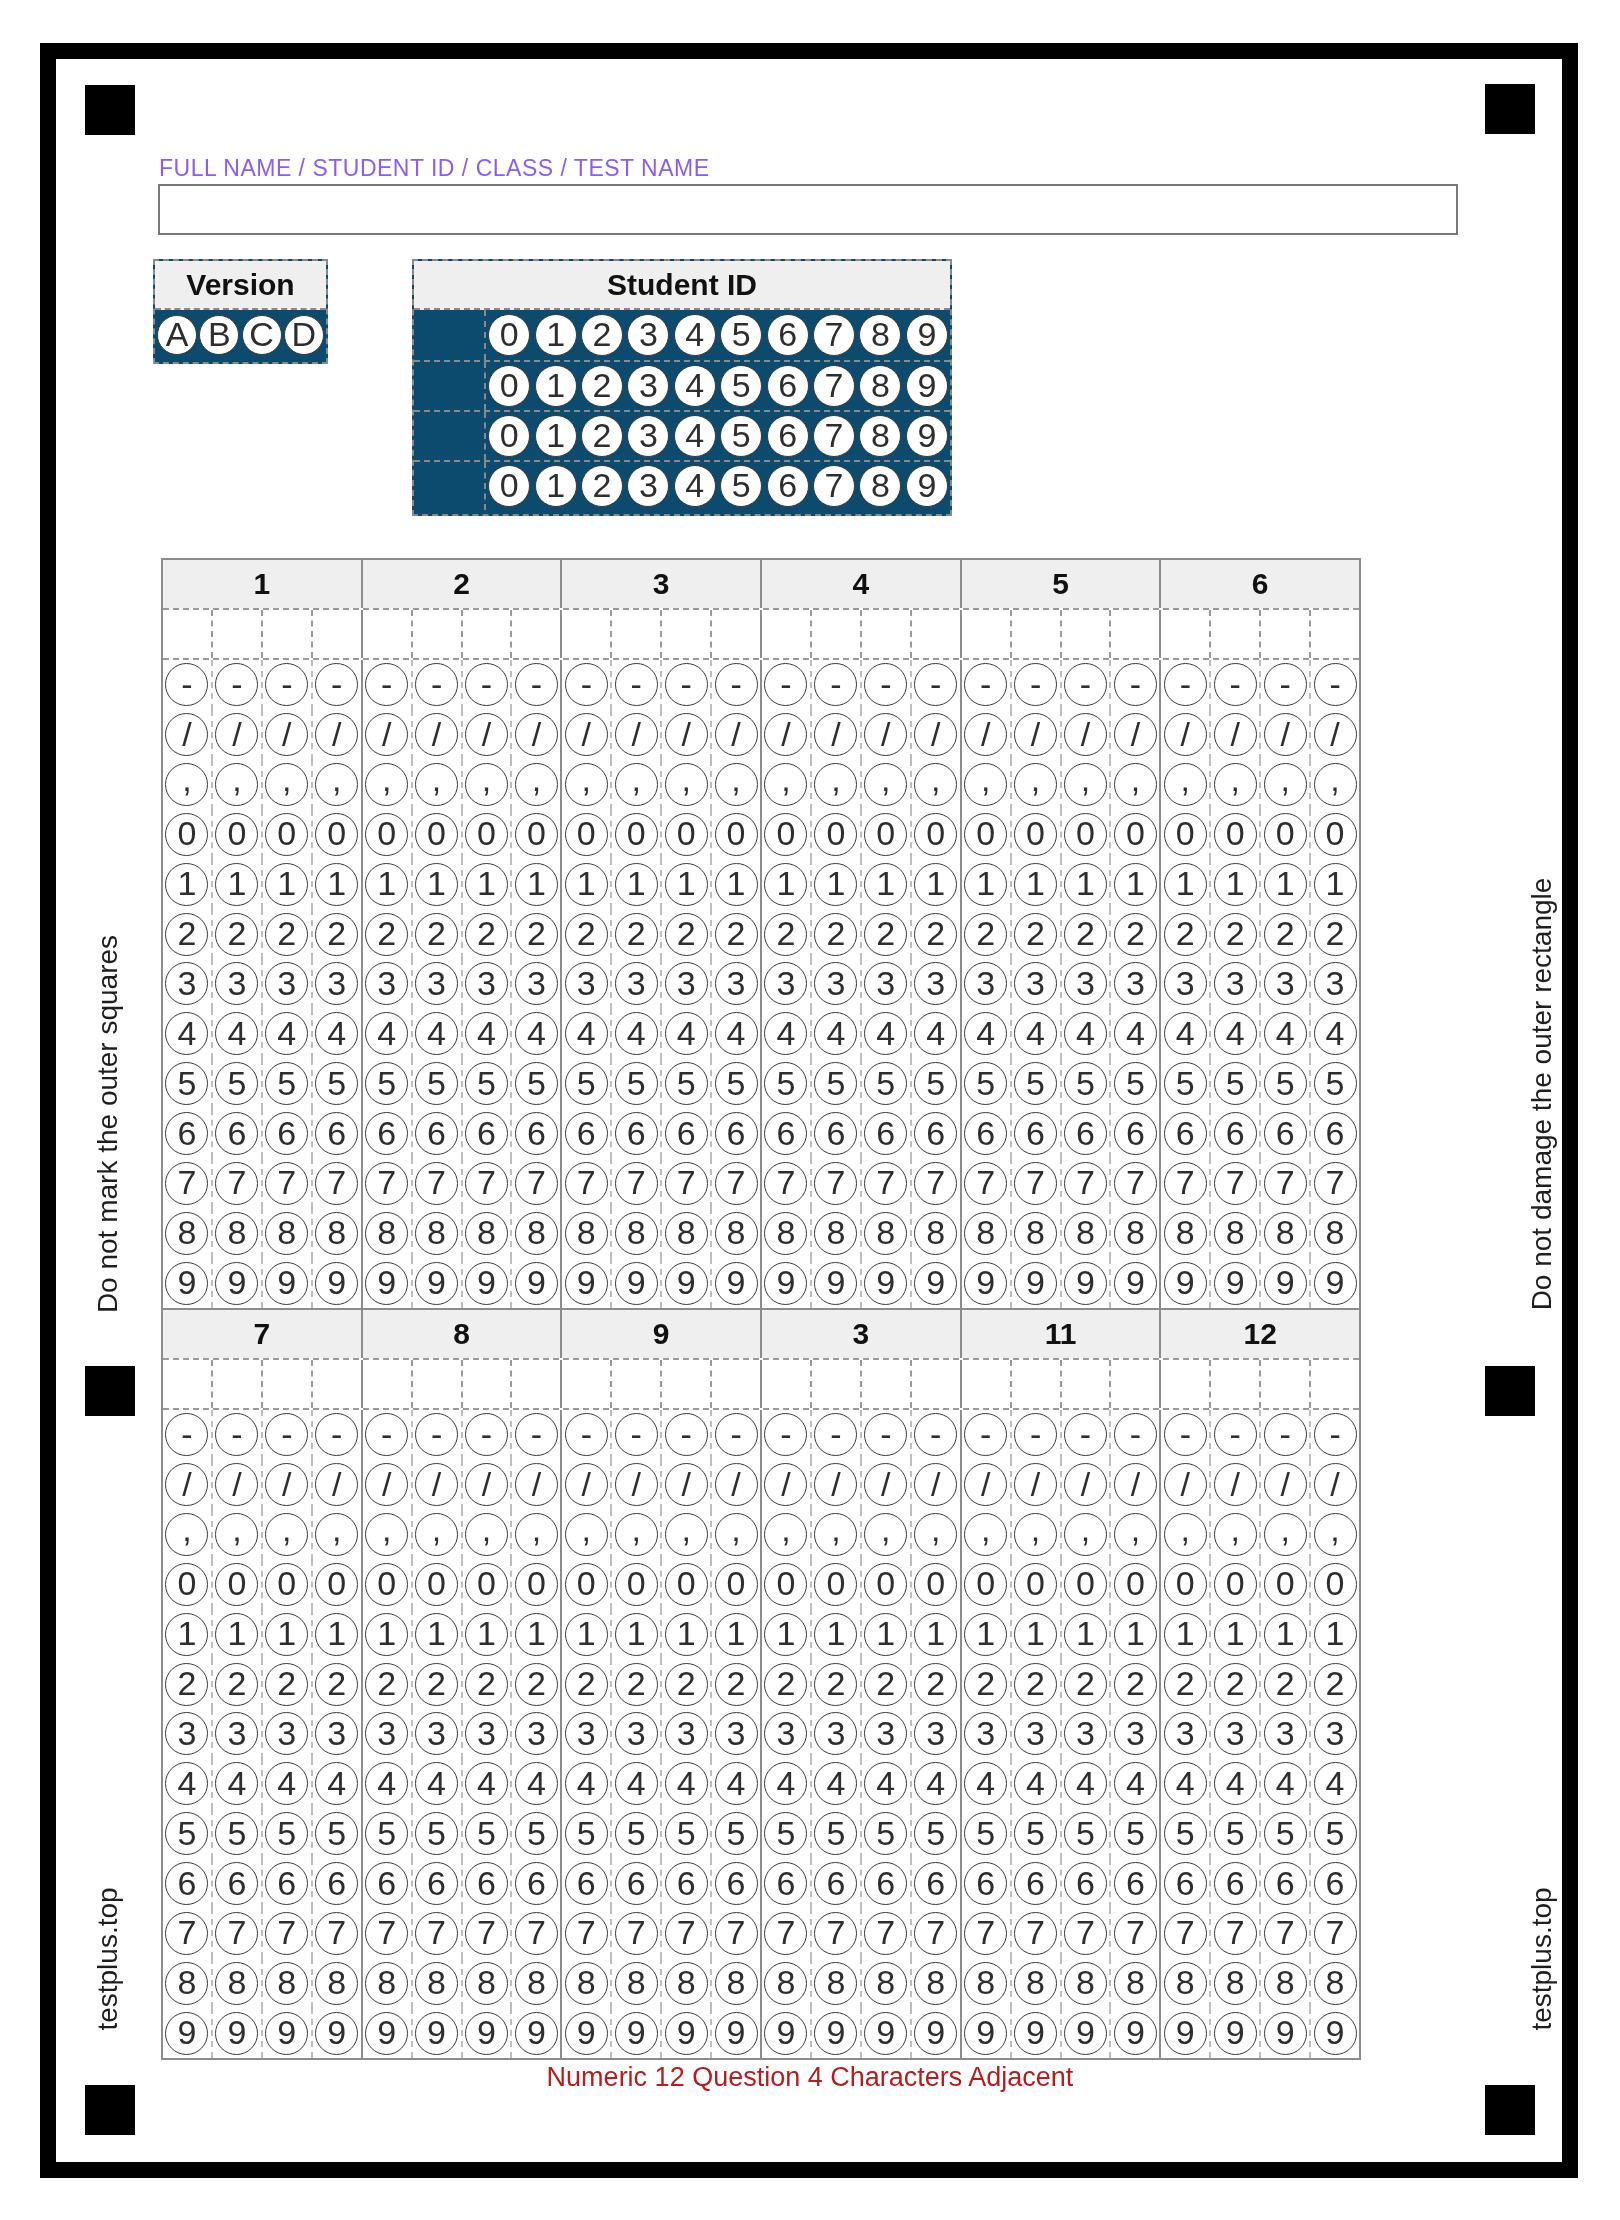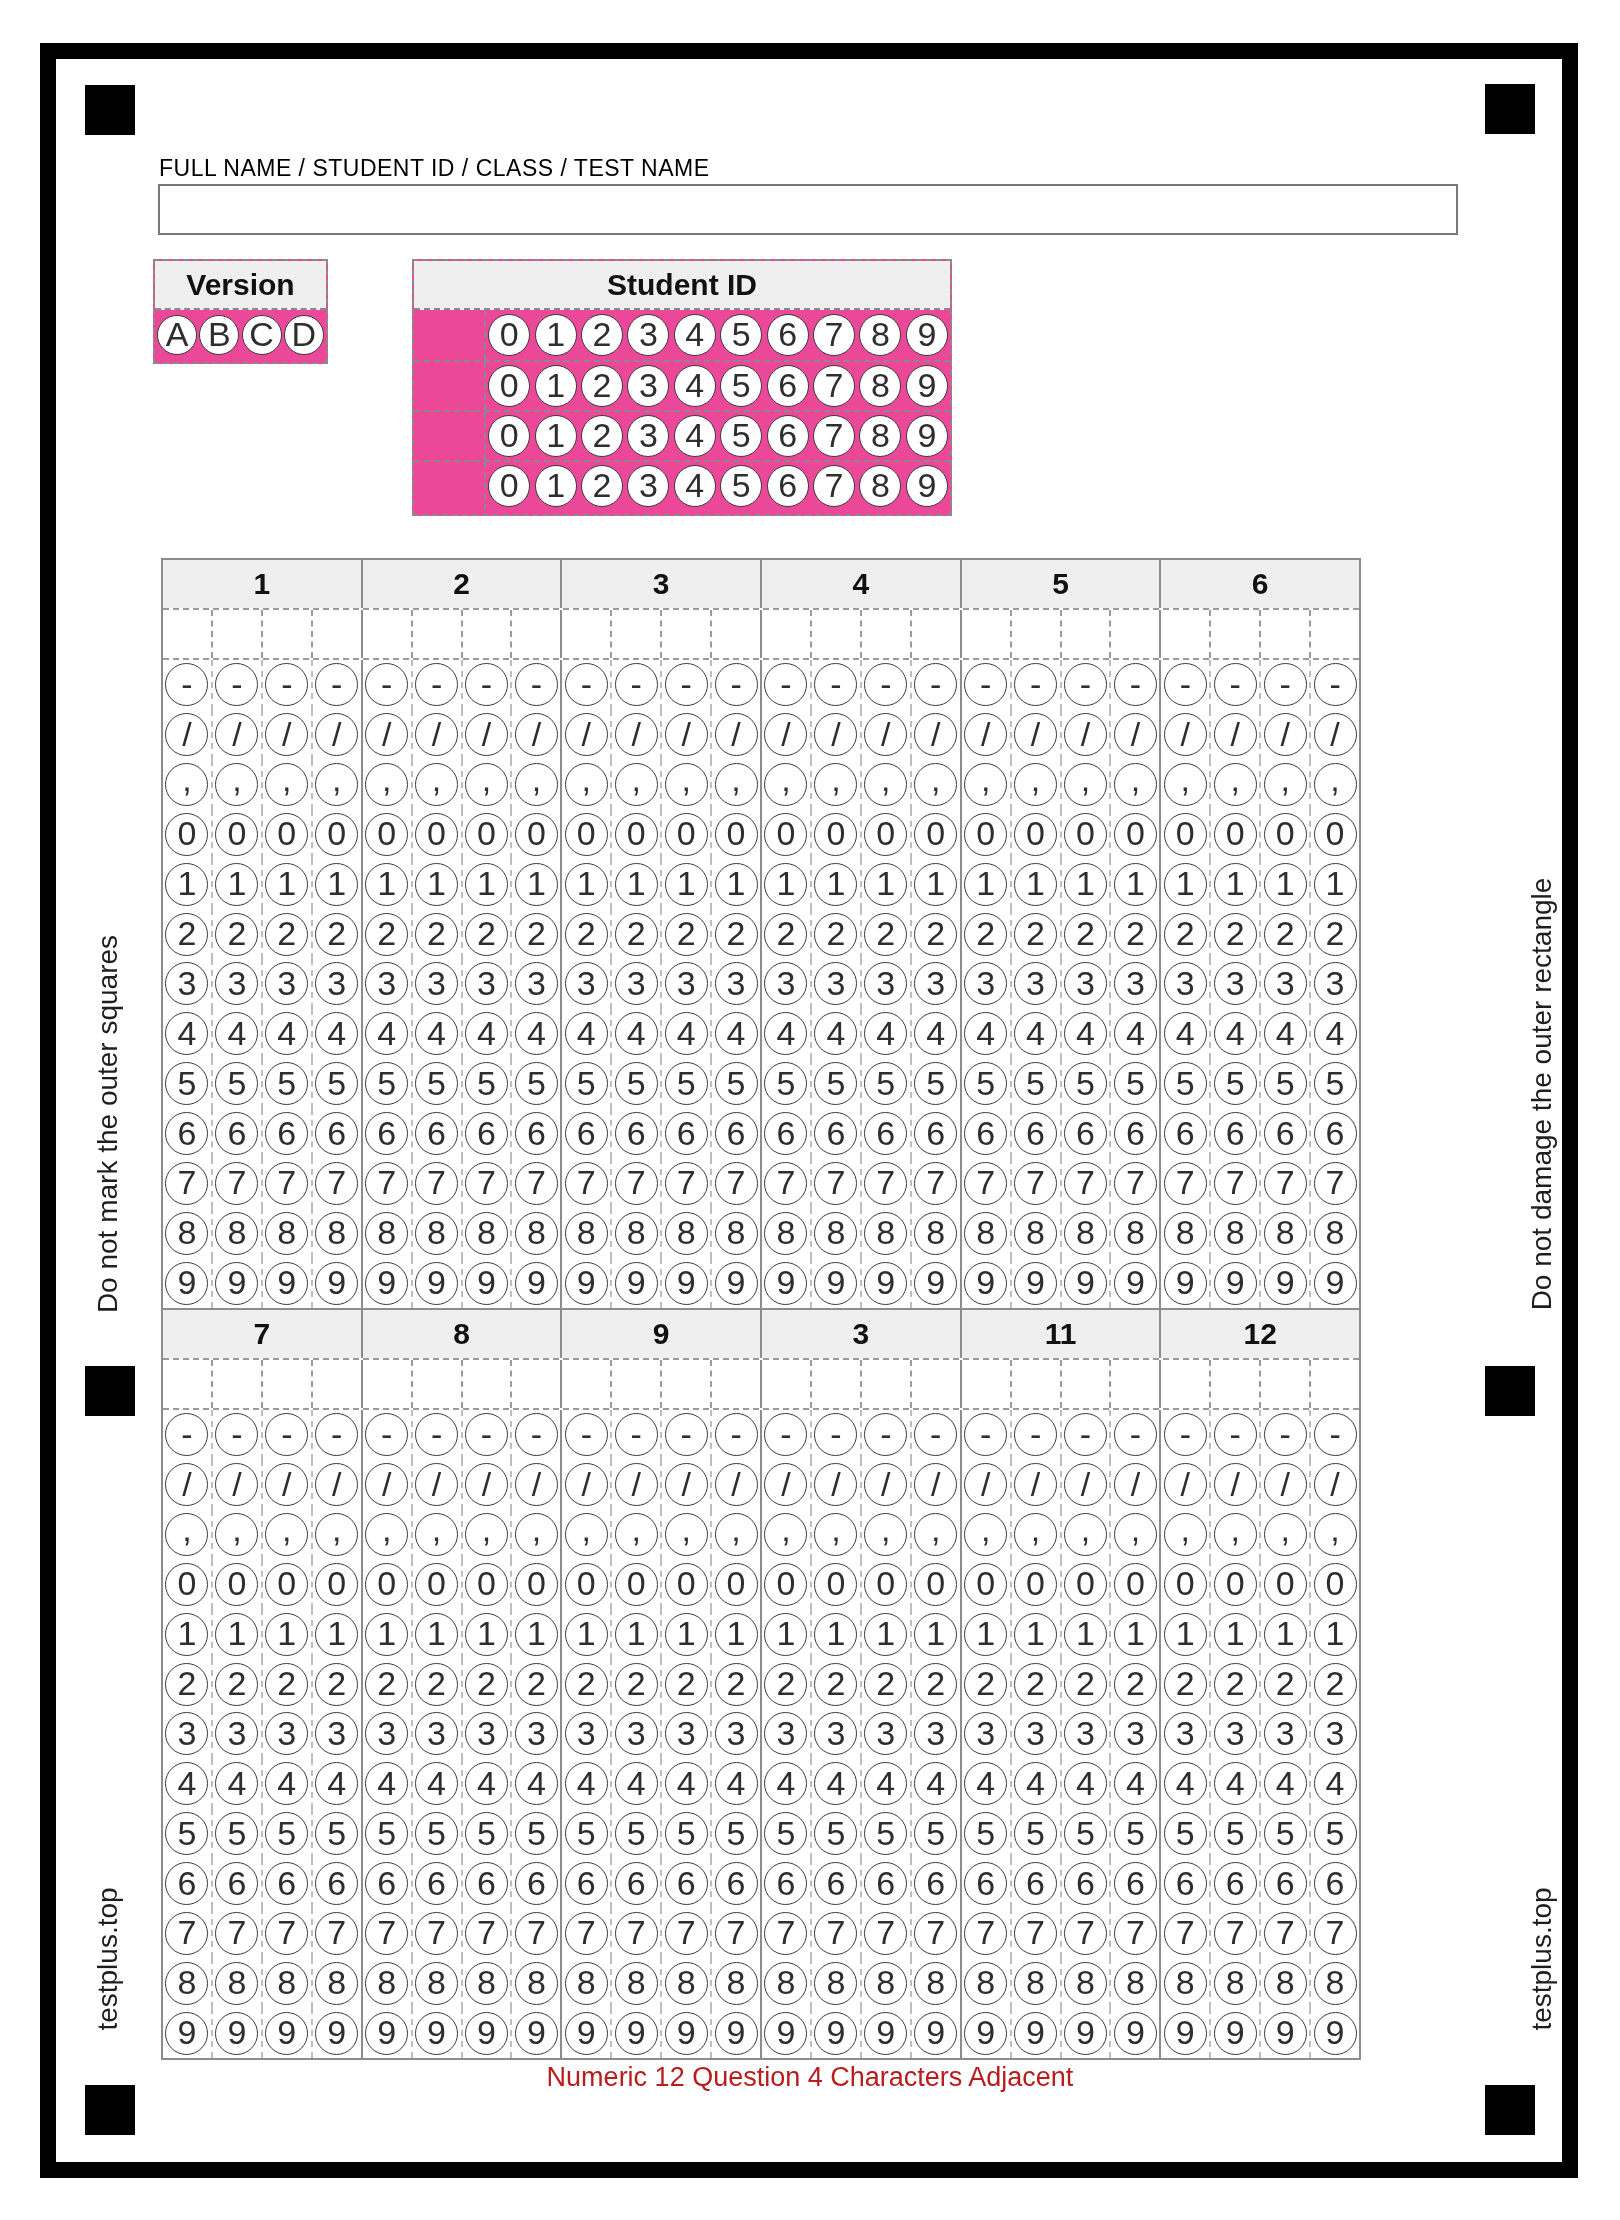--- a/index.html
+++ b/index.html
@@ -7,24 +7,24 @@
   .sheet{
     position:relative;width:1620px;height:2220px;background:#fff;
     font-family:"Liberation Sans","DejaVu Sans",sans-serif;color:#222;overflow:hidden;
   }
   .frame{position:absolute;left:40px;top:43px;width:1538px;height:2135px;border:16px solid #000;}
   .regsq{position:absolute;width:50px;height:50px;background:#000;}
   .sq-tl{left:85px;top:85px;}  .sq-tr{left:1485px;top:84px;}
   .sq-ml{left:85px;top:1366px;}.sq-mr{left:1485px;top:1366px;}
   .sq-bl{left:85px;top:2085px;}.sq-br{left:1485px;top:2085px;}
 
-  .name-label{position:absolute;left:159px;top:155px;font-size:23px;letter-spacing:.5px;color:#000000;}
+  .name-label{position:absolute;left:159px;top:155px;font-size:23px;letter-spacing:.5px;color:#8b5cf6;}
   .name-box{position:absolute;left:158px;top:184px;width:1300px;height:51px;border:2px solid #777;background:#fff;}
 
-  .panel{position:absolute;border:2px dashed #8a8a8a;background:#ec4899;}
+  .panel{position:absolute;border:2px dashed #8a8a8a;background:#0c4a6e;}
   .panel-header{height:49px;background:#efefef;border-bottom:2px dashed #8a8a8a;
     display:flex;align-items:center;justify-content:center;font-weight:bold;font-size:30px;color:#111;}
   .version-panel{left:153px;top:259px;width:175px;height:105px;}
   .version-row{height:50px;display:flex;align-items:center;justify-content:space-evenly;}
   .sid-panel{left:412px;top:259px;width:540px;height:257px;}
   .sid-row{height:50px;display:flex;align-items:stretch;}
   .sid-row + .sid-row{border-top:2px dashed #8a8a8a;}
   .sid-writein{width:72px;border-right:2px dashed #8a8a8a;}
   .sid-bubbles{flex:1;display:flex;}
   .digit-cell{flex:1;display:flex;align-items:center;justify-content:center;}

